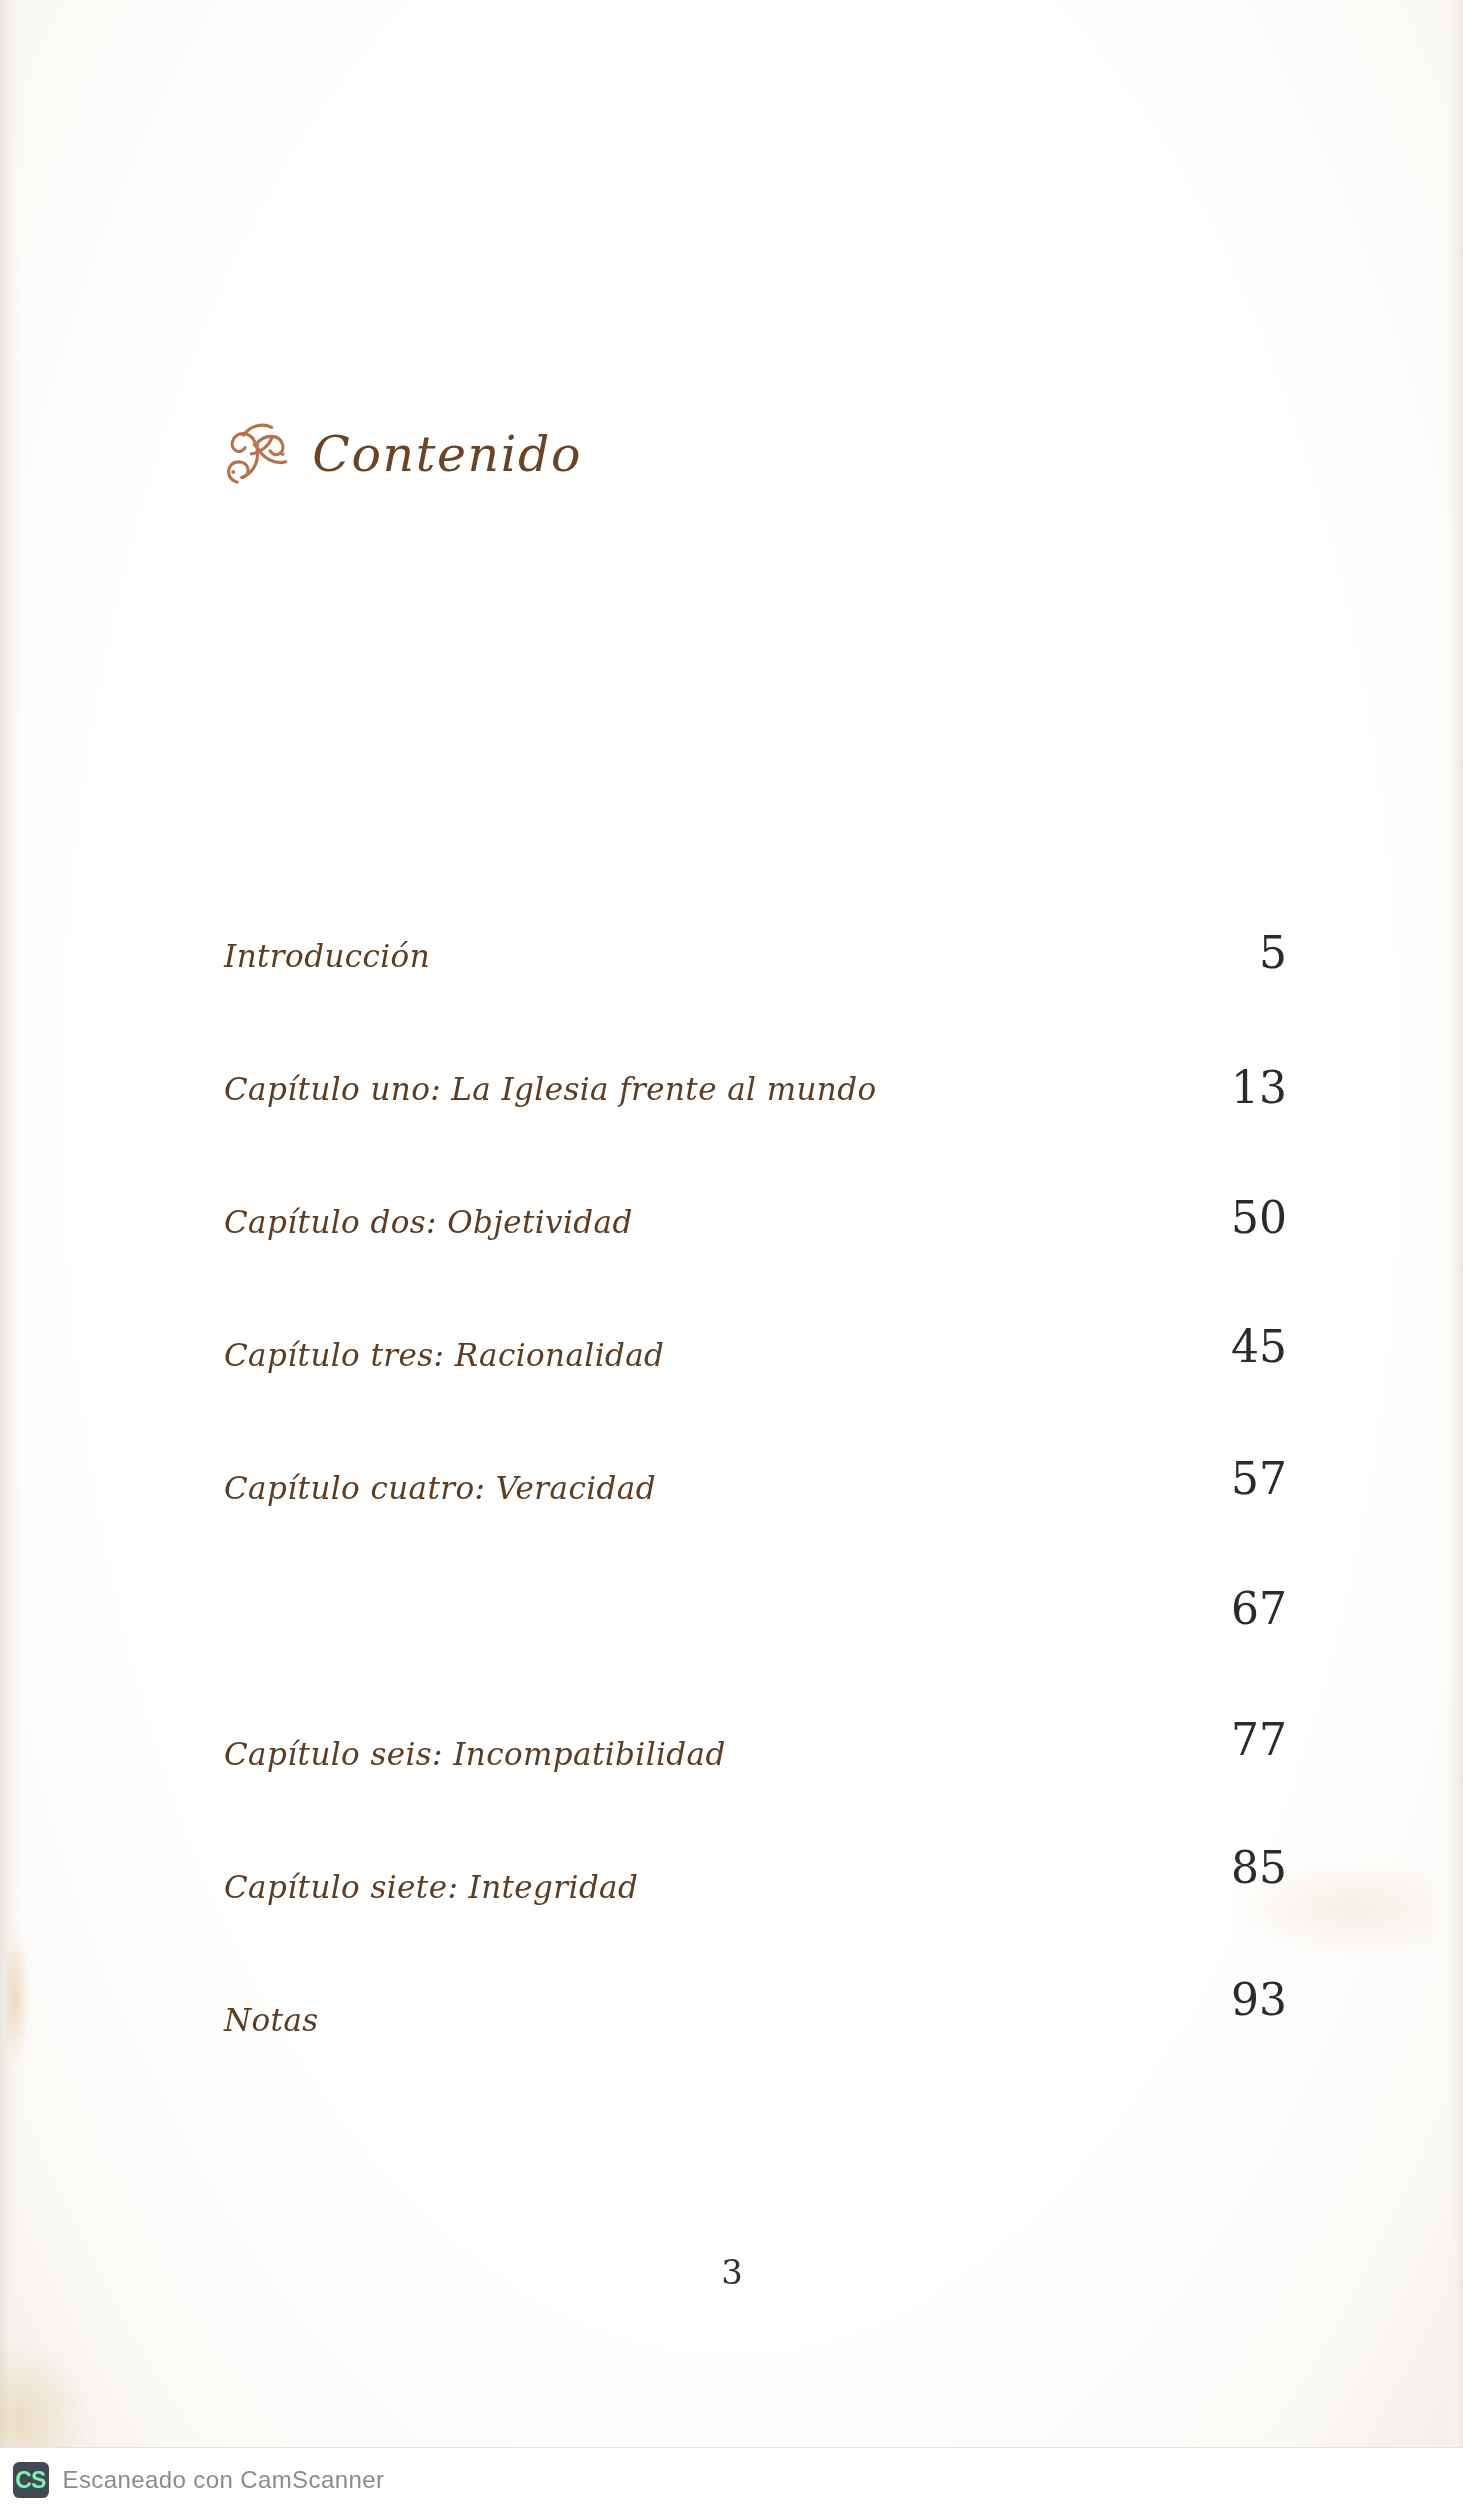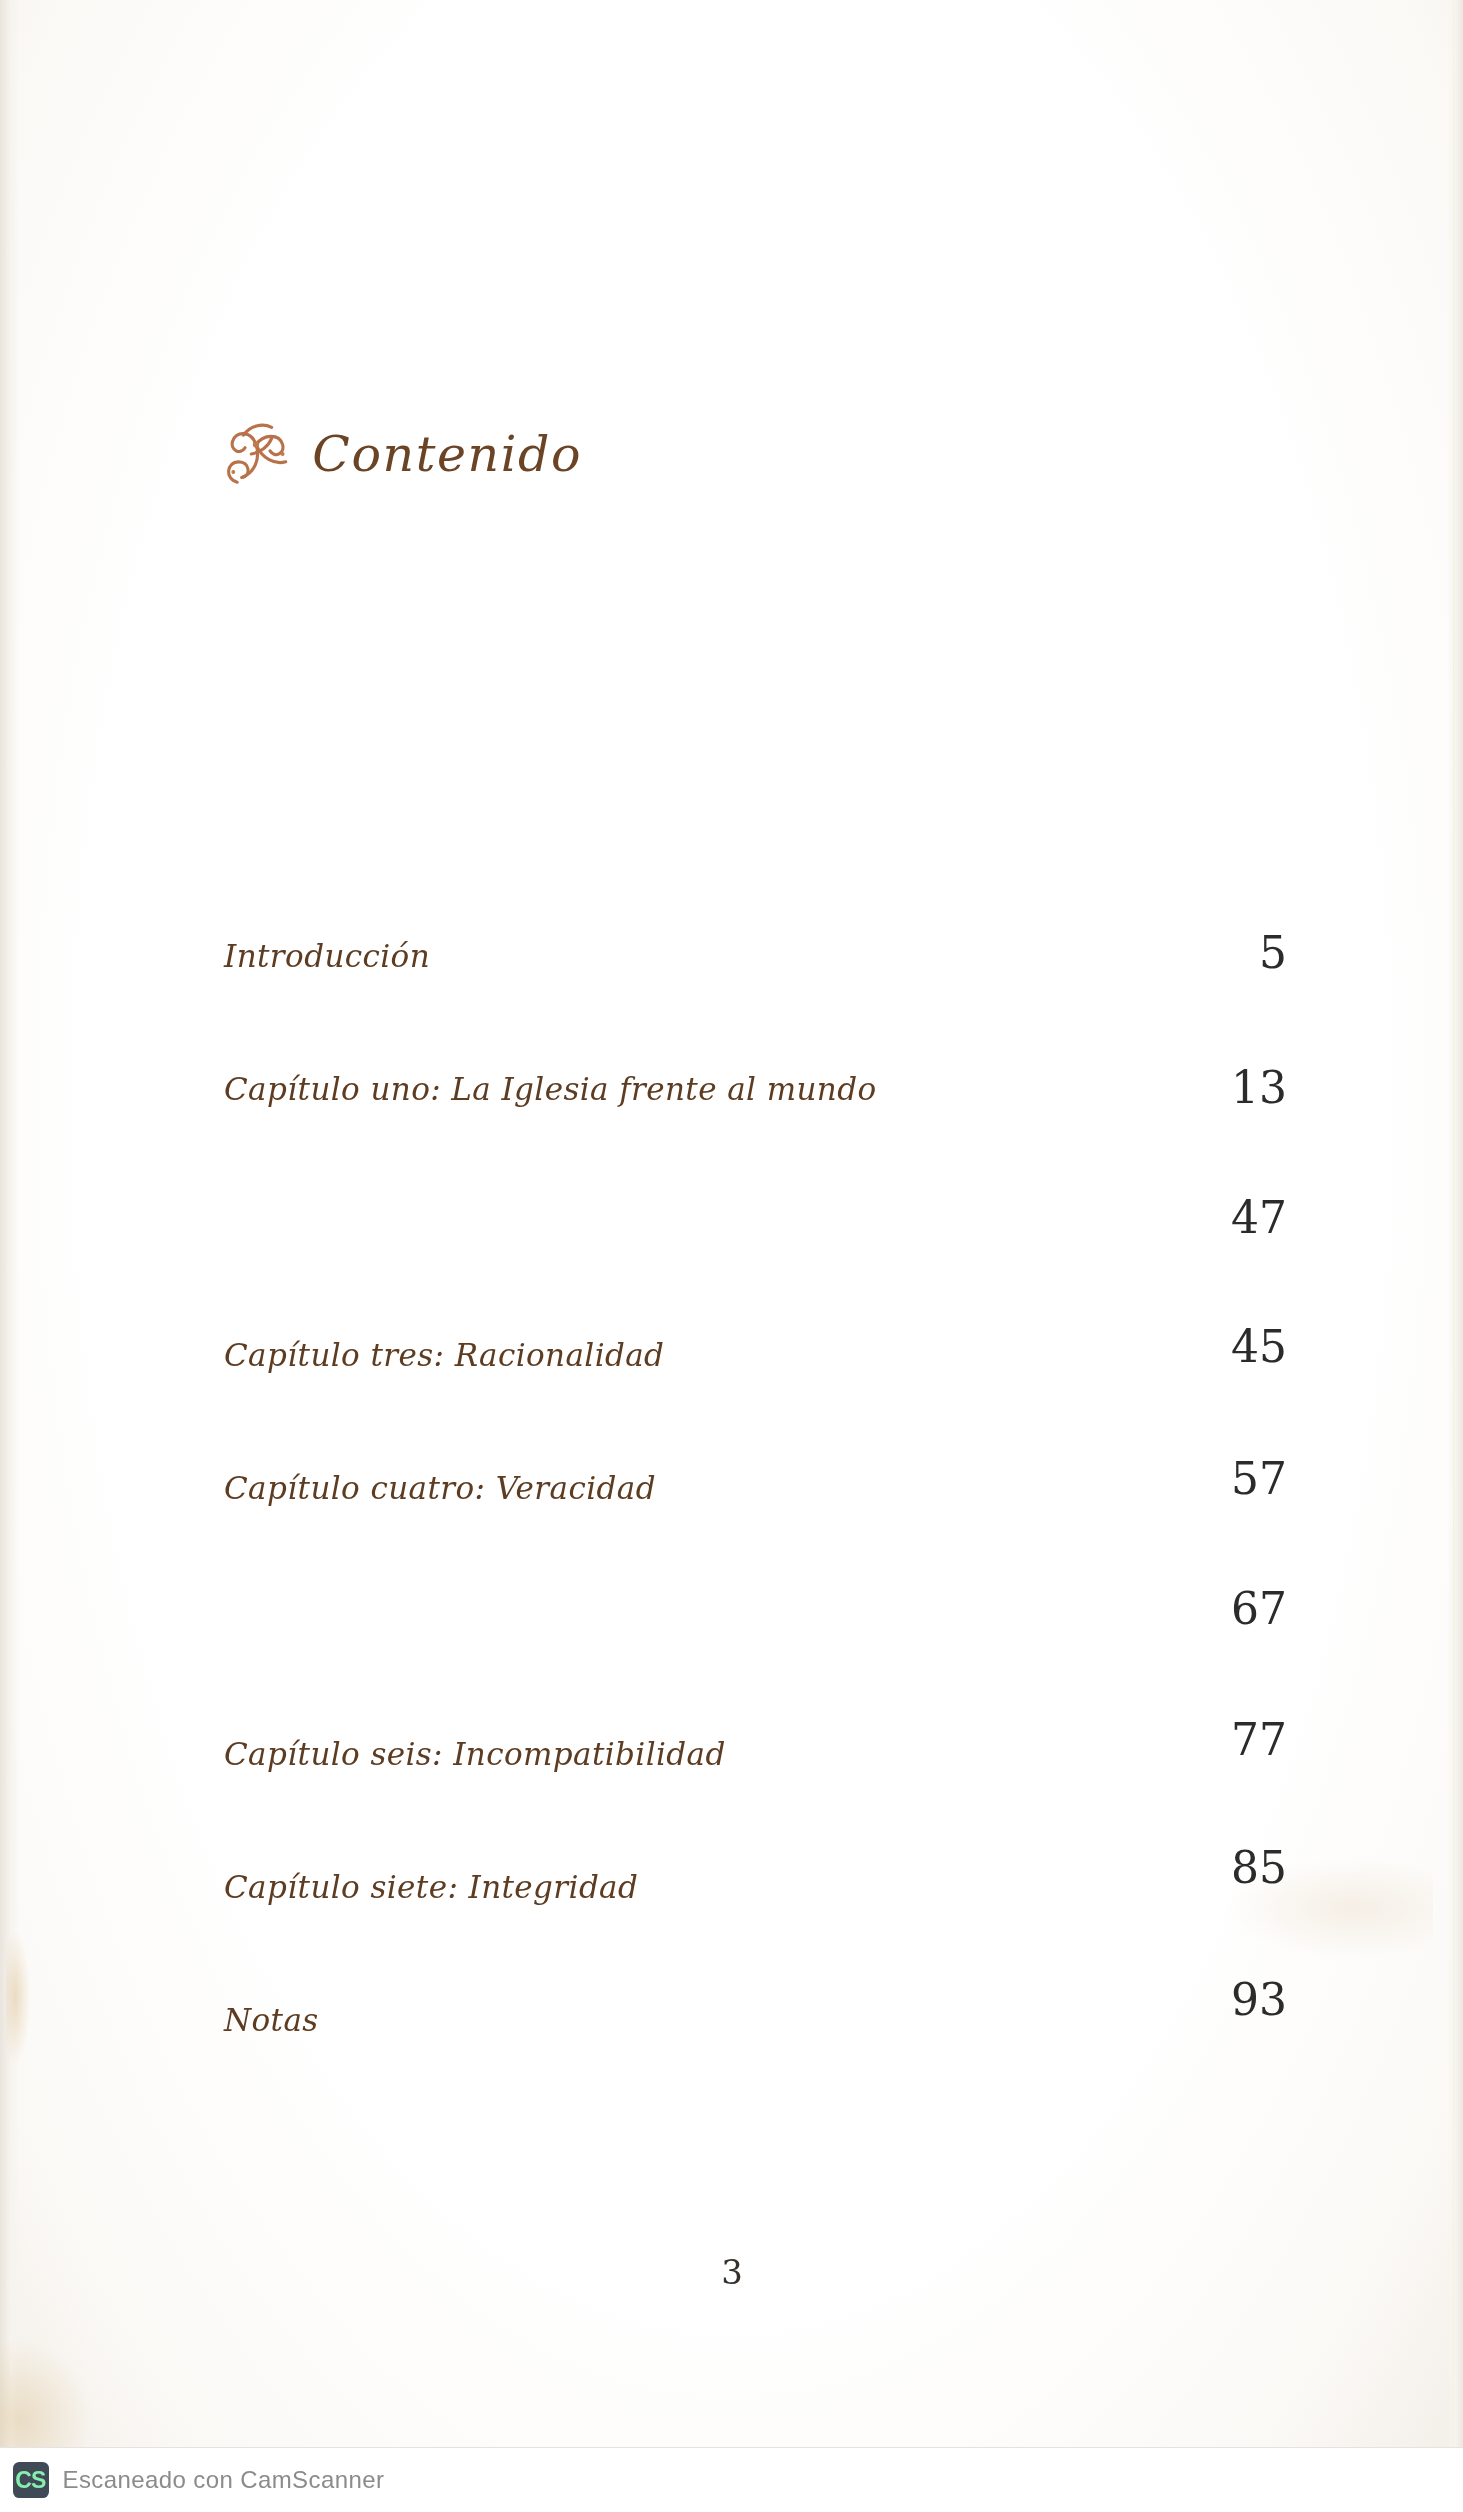--- a/index.html
+++ b/index.html
@@ -225,21 +225,22 @@
   <div class="toc">
     <div class="toc-entry e0">
       <span class="toc-title">Introducción</span>
       <span class="toc-page">5</span>
     </div>
     <div class="toc-entry e1">
       <span class="toc-title">Capítulo uno: La Iglesia frente al mundo</span>
       <span class="toc-page">13</span>
     </div>
     <div class="toc-entry e2">
-      <span class="toc-page">47</span>
+      <span class="toc-title">Capítulo dos: Objetividad</span>
+      <span class="toc-page">50</span>
     </div>
     <div class="toc-entry e3">
       <span class="toc-title">Capítulo tres: Racionalidad</span>
       <span class="toc-page">45</span>
     </div>
     <div class="toc-entry e4">
       <span class="toc-title">Capítulo cuatro: Veracidad</span>
       <span class="toc-page">57</span>
     </div>
     <div class="toc-entry e5">

